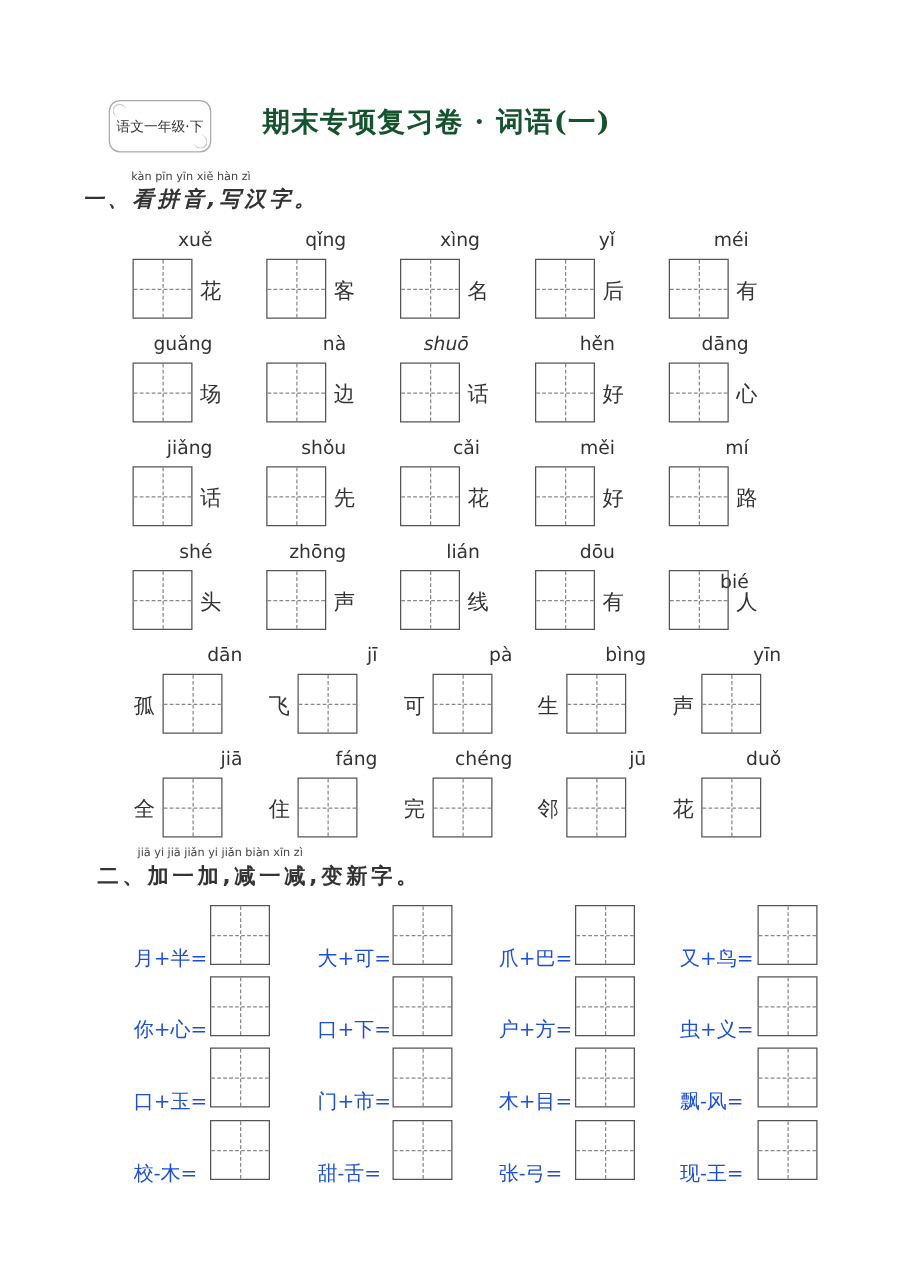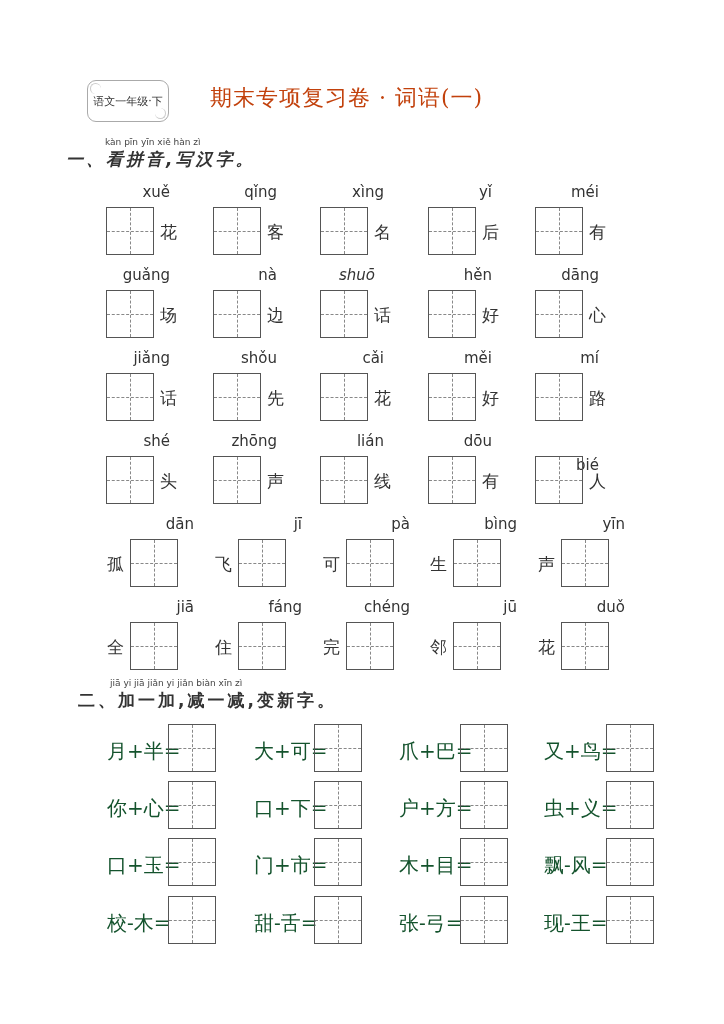--- a/index.html
+++ b/index.html
@@ -6,32 +6,32 @@
   body { width: 724px; height: 1024px; position: relative; overflow: hidden;
          font-family: "DejaVu Sans", sans-serif; color: #333; }
   .abs { position: absolute; }
   .badge { left: 87px; top: 80px; width: 82px; height: 42px; border: 1.5px solid #aaa;
            border-radius: 9px; box-sizing: border-box; display: flex; align-items: center;
            justify-content: center; font-family: "DejaVu Serif", serif; font-size: 11px; color: #333; }
   .badge::before, .badge::after { content: ""; position: absolute; width: 10px; height: 10px;
            border: 1px solid #ccc; border-radius: 50%; }
   .badge::before { left: 2px; top: 2px; border-right: none; border-bottom: none; }
   .badge::after { right: 2px; bottom: 2px; border-left: none; border-top: none; }
-  .title { left: 210px; top: 83px; font-family: "DejaVu Serif", serif; font-weight: normal;
-           font-size: 22px; color: #c2410c; letter-spacing: 1px; white-space: nowrap; }
+  .title { left: 210px; top: 83px; font-family: "DejaVu Serif", serif; font-weight: bold;
+           font-size: 22px; color: #14532d; letter-spacing: 1px; white-space: nowrap; }
   .sec-head { font-size: 17px; font-weight: bold; color: #333; white-space: nowrap; letter-spacing: 3px; }
   .py-small { font-size: 9px; color: #444; white-space: nowrap; letter-spacing: 0; }
   .py { font-size: 15px; color: #333; text-align: right; width: 80px; white-space: nowrap; }
   .box { width: 48px; height: 48px; border: 1.5px solid #555; box-sizing: border-box; }
   .box::before { content: ""; position: absolute; left: 0; right: 0; top: 50%;
                  border-top: 1px dashed #888; }
   .box::after { content: ""; position: absolute; top: 0; bottom: 0; left: 50%;
                 border-left: 1px dashed #888; }
   .ch { font-family: "DejaVu Serif", serif; font-size: 17px; color: #333; }
-  .eq { font-family: "DejaVu Serif", serif; font-size: 20px; color: #14532d; white-space: nowrap; }
+  .eq { font-family: "DejaVu Serif", serif; font-size: 16px; color: #1d4ed8; white-space: nowrap; margin-top: 19px; }
 </style>
 </head>
 <body>
 
 <div class="abs badge">
   <span>语文一年级·下</span>
 </div>
 <div class="abs title">期末专项复习卷 · 词语(一)</div>
 
 <div class="abs py-small" style="left:105px; top:137px;">kàn pīn yīn   xiě hàn zì</div>

